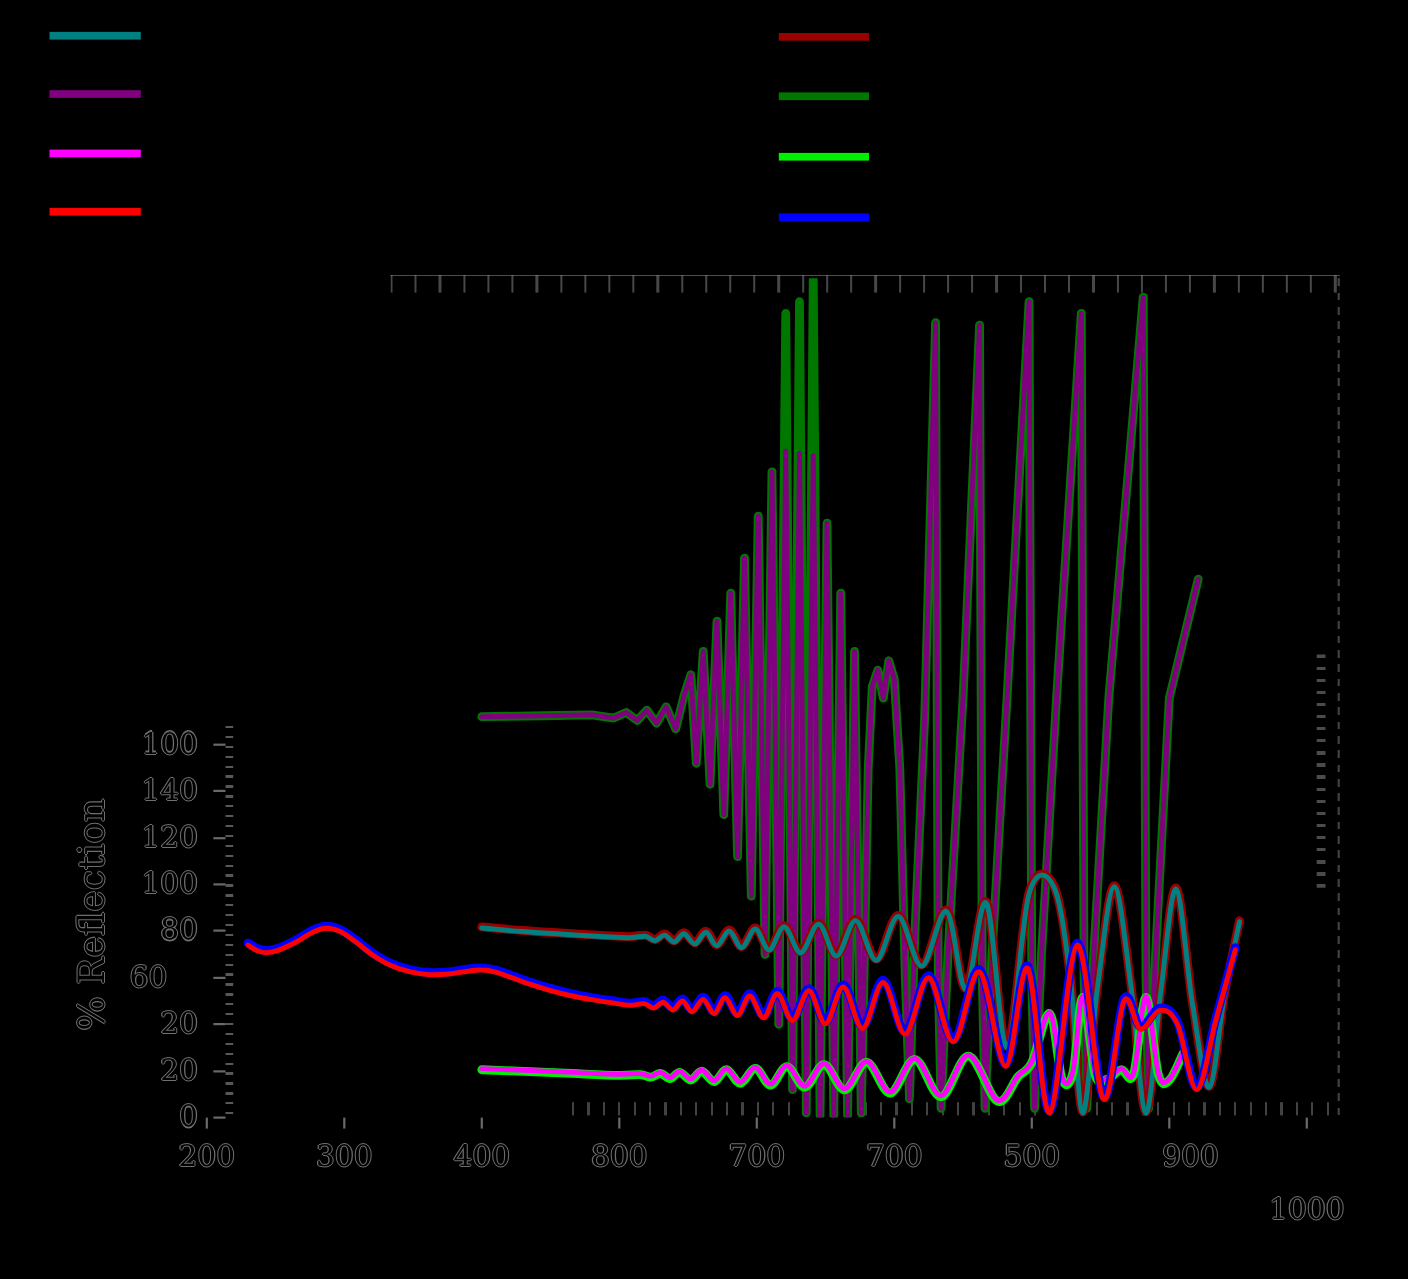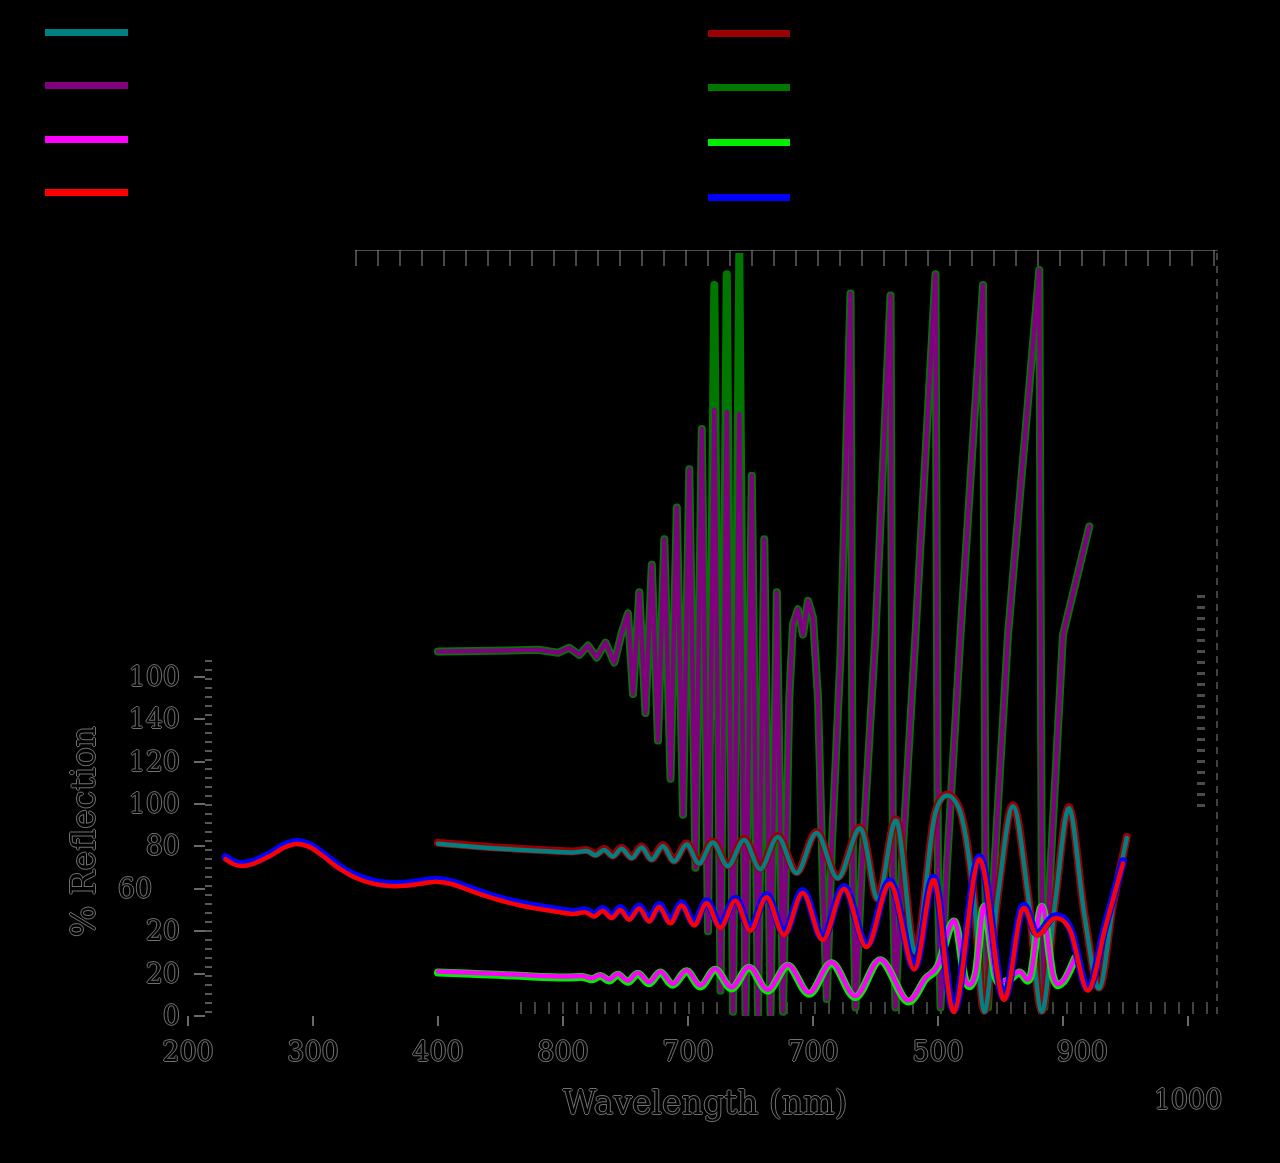--- a/index.html
+++ b/index.html
@@ -104,14 +104,13 @@
       <div class="tickmark" style="left: 194px; top: 803.1px; width: 11px; height: 2px;"></div>
       <div class="ghost yticklbl" style="left: 90px; top: 745.72px;">120</div>
       <div class="tickmark" style="left: 194px; top: 760.72px; width: 11px; height: 2px;"></div>
       <div class="ghost yticklbl" style="left: 90px; top: 703.34px;">140</div>
       <div class="tickmark" style="left: 194px; top: 718.34px; width: 11px; height: 2px;"></div>
       <div class="ghost yticklbl" style="left: 90px; top: 660.96px;">100</div>
       <div class="tickmark" style="left: 194px; top: 675.96px; width: 11px; height: 2px;"></div>
     </div>
 
   <div id="ytitle" class="ghost axtitle" style="left:-97px;top:812px;width:360px;text-align:center;">% Reflection</div>
-  <div class="ghost axtitle" style="left:525px;top:1083px;width:360px;text-align:center;">Wavelength (nm)</div>
 </div>
 
 </body></html>

